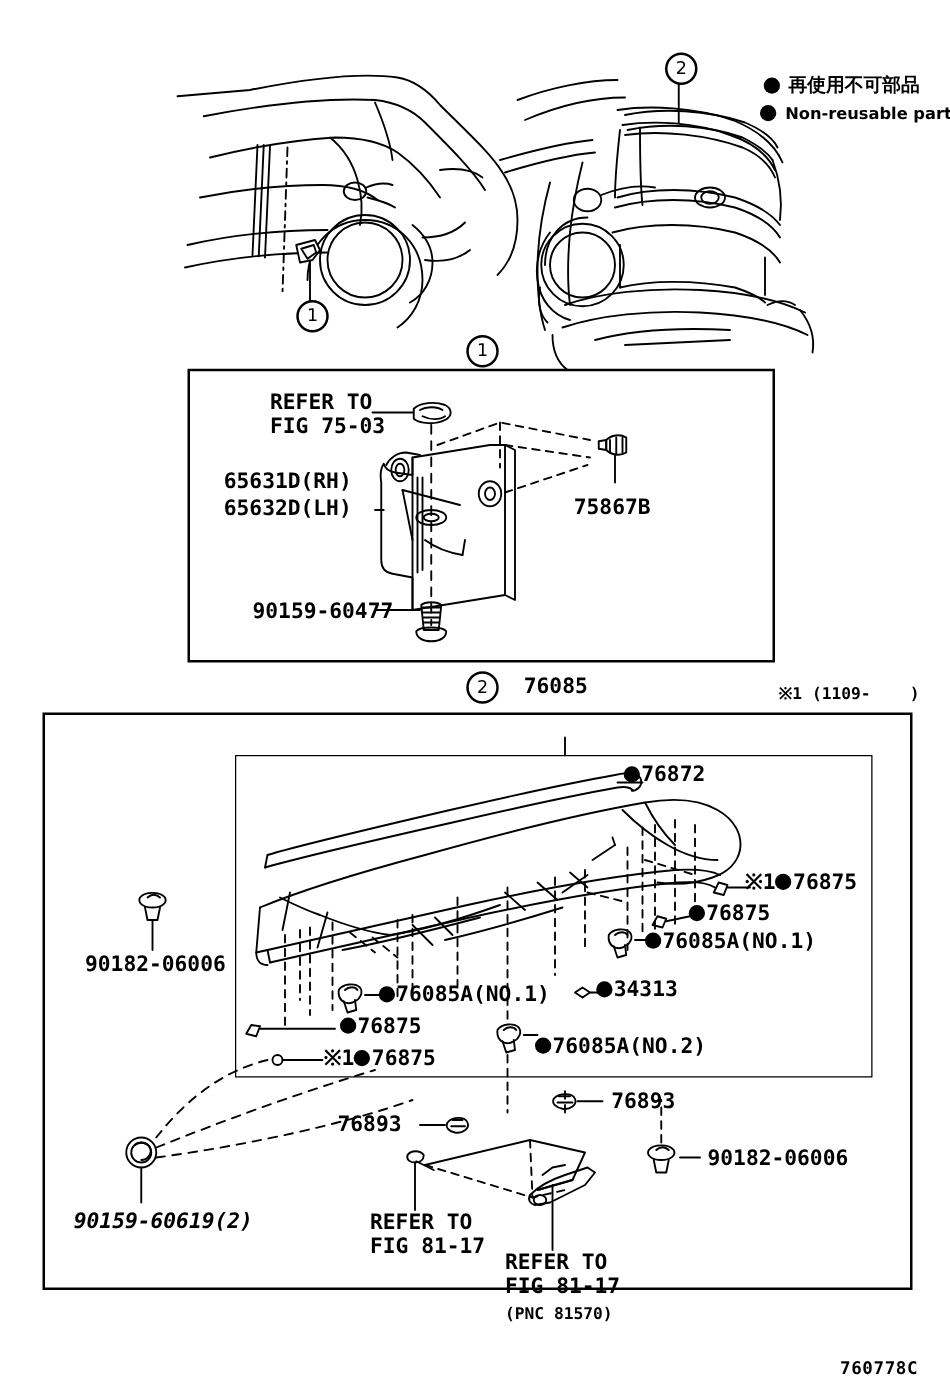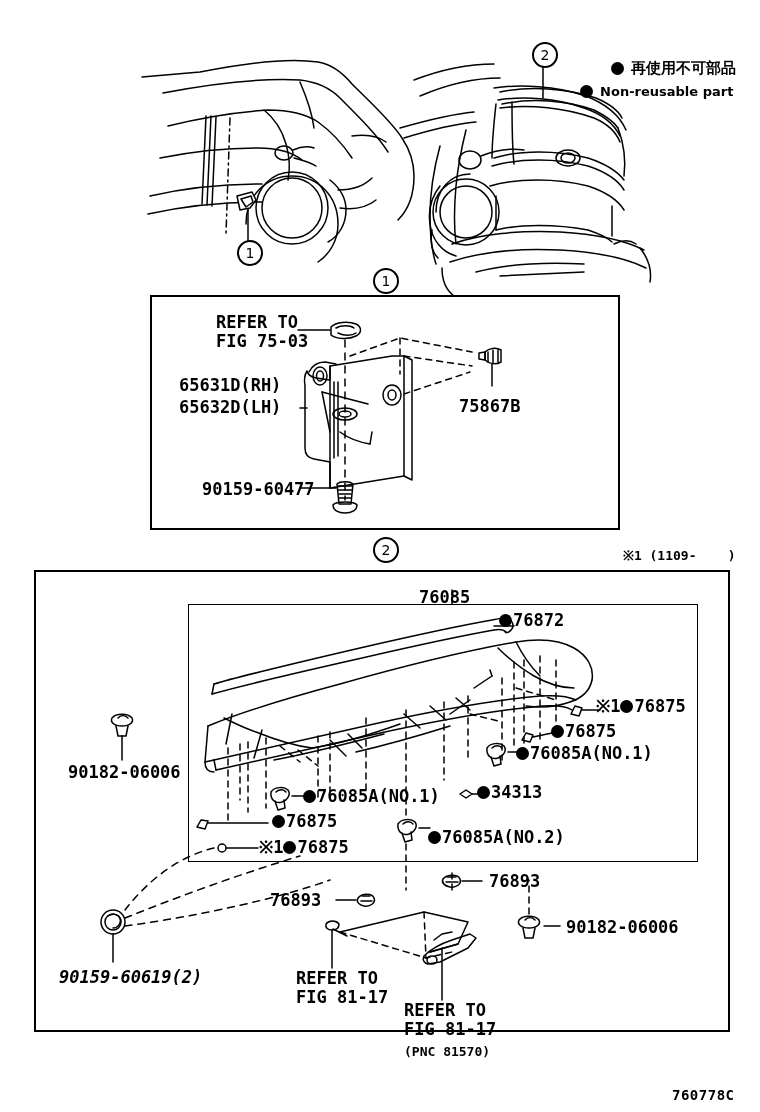--- a/index.html
+++ b/index.html
@@ -333,21 +333,21 @@
 
       <g>
         <path d="M452,590 L452,604"></path>
       </g>
     </g>
   </svg>
 
   <div class="lbl jp" style="left:590px;top:40px;">
     <span class="legdot"></span><span>再使用不可部品</span>
   </div>
-  <div class="lbl en" style="left:562px;top:63px;">
+  <div class="lbl en" style="left:590px;top:63px;">
     <span class="legdot"></span><span>Non-reusable part</span>
   </div>
 
   <div class="circled" style="left:237px;top:240px;">
       <span>1</span>
     </div>
   <div class="circled" style="left:532px;top:42px;">
       <span>2</span>
     </div>
 
@@ -365,21 +365,21 @@
   <div class="lbl" style="left:202px;top:480px;"><span>90159-60477</span></div>
 
   <div class="circled" style="left:373px;top:537px;">
       <span>2</span>
     </div>
   <div class="lbl note" style="left:608px;top:546px;margin-left:15px;"><span>※1 (1109-    )</span></div>
 
   <div class="boxline" style="left:34px;top:570px;width:692px;height:458px;"></div>
   <div class="boxthin" style="left:188px;top:604px;width:508px;height:256px;"></div>
 
-  <div class="lbl" style="left:419px;top:588px;"><span>76085</span></div>
+  <div class="lbl" style="left:419px;top:540px;"><span>76085</span></div>
 
   <div class="lbl" style="left:499px;top:611px;"><span class="dot lg"></span><span>76872</span></div>
 
   <div class="lbl" style="left:596px;top:697px;"><span class="sm">※1</span><span class="dot lg"></span><span>76875</span></div>
 
   <div class="lbl" style="left:551px;top:722px;"><span class="dot lg"></span><span>76875</span></div>
 
   <div class="lbl nowrap" style="left:516px;top:744px;"><span class="dot lg"></span><span>76085A</span><span class="sm">(NO.1)</span></div>
 
   <div class="lbl" style="left:477px;top:783px;"><span class="dot lg"></span><span>34313</span></div>

